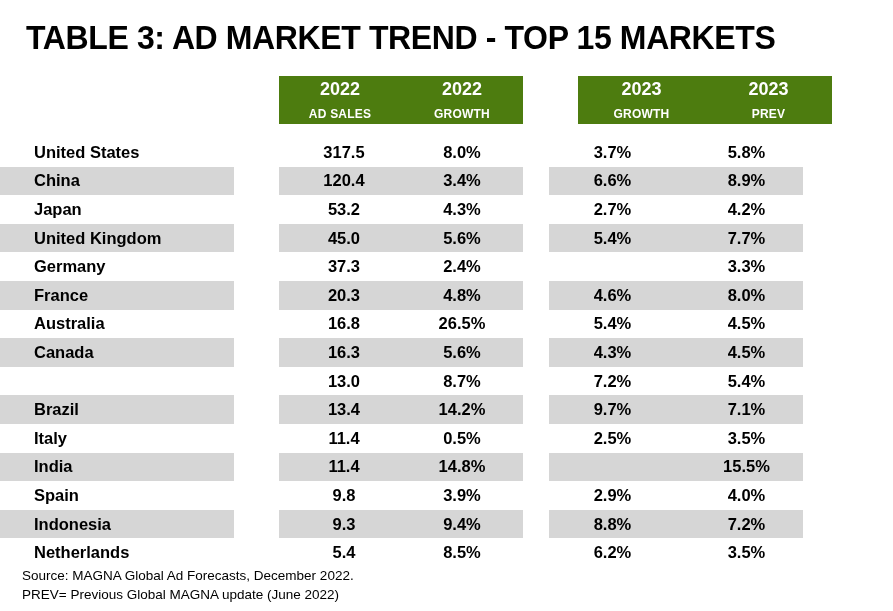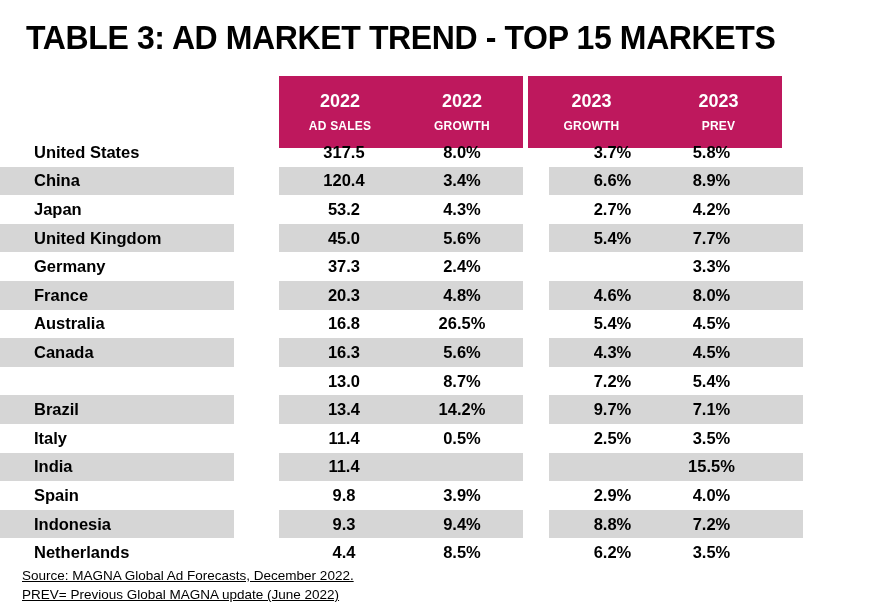--- a/index.html
+++ b/index.html
@@ -35,28 +35,28 @@
     line-height: 40px;
     white-space: nowrap;
     font-stretch: condensed;
     transform: scaleX(0.97);
     transform-origin: left center;
   }
 
   
   .hdr-block {
     position: absolute;
-    background: #be185d;
+    background: #4d7c0f;
     top: 76px;
-    height: 72px;
+    height: 48px;
     display: flex;
     flex-direction: row;
   }
   #hdr-block-2022 { left: 279px; width: 244px; }
-  #hdr-block-2023 { left: 528px; width: 254px; }
+  #hdr-block-2023 { left: 578px; width: 254px; }
 
   .hdr-cell {
     flex: 1 1 0;
     display: flex;
     flex-direction: column;
     align-items: center;
     justify-content: center;
     color: #ffffff;
     font-weight: bold;
     line-height: 1;
@@ -104,31 +104,30 @@
     font-weight: bold;
   }
   .c-country {
     left: 34px;
     width: 200px;
     justify-content: flex-start;
   }
   .c-adsales { left: 283px; width: 122px; justify-content: center; }
   .c-g22     { left: 401px; width: 122px; justify-content: center; }
   .c-g23     { left: 549px; width: 127px; justify-content: center; }
-  .c-prev    { left: 648px; width: 127px; justify-content: center; }
+  .c-prev    { left: 683px; width: 127px; justify-content: center; }
 
   
   .footnotes {
     position: absolute;
     left: 22px;
     top: 566px;
     font-size: 13.5px;
     line-height: 19px;
     font-weight: normal;
-    text-decoration: underline;
   }
   .footnote-line { white-space: nowrap; }
 </style>
 </head>
 <body>
 
 <div class="page">
 
   <div class="title">TABLE 3: AD MARKET TREND - TOP 15 MARKETS</div>
 
@@ -262,20 +261,21 @@
         <div class="cell c-g22">0.5%</div>
         <div class="cell c-g23">2.5%</div>
         <div class="cell c-prev">3.5%</div>
       </div>
       <div class="row shaded">
         <div class="band band-country"></div>
         <div class="band band-2022"></div>
         <div class="band band-2023"></div>
         <div class="cell c-country">India</div>
         <div class="cell c-adsales">11.4</div>
+        <div class="cell c-g22">14.8%</div>
         <div class="cell c-prev">15.5%</div>
       </div>
       <div class="row plain">
         <div class="band band-country"></div>
         <div class="band band-2022"></div>
         <div class="band band-2023"></div>
         <div class="cell c-country">Spain</div>
         <div class="cell c-adsales">9.8</div>
         <div class="cell c-g22">3.9%</div>
         <div class="cell c-g23">2.9%</div>
@@ -289,21 +289,21 @@
         <div class="cell c-adsales">9.3</div>
         <div class="cell c-g22">9.4%</div>
         <div class="cell c-g23">8.8%</div>
         <div class="cell c-prev">7.2%</div>
       </div>
       <div class="row plain">
         <div class="band band-country"></div>
         <div class="band band-2022"></div>
         <div class="band band-2023"></div>
         <div class="cell c-country">Netherlands</div>
-        <div class="cell c-adsales">4.4</div>
+        <div class="cell c-adsales">5.4</div>
         <div class="cell c-g22">8.5%</div>
         <div class="cell c-g23">6.2%</div>
         <div class="cell c-prev">3.5%</div>
       </div>
     </div>
 
   <div class="footnotes">
     <div class="footnote-line">Source: MAGNA Global Ad Forecasts, December 2022.</div>
     <div class="footnote-line">PREV= Previous Global MAGNA update (June 2022)</div>
   </div>

